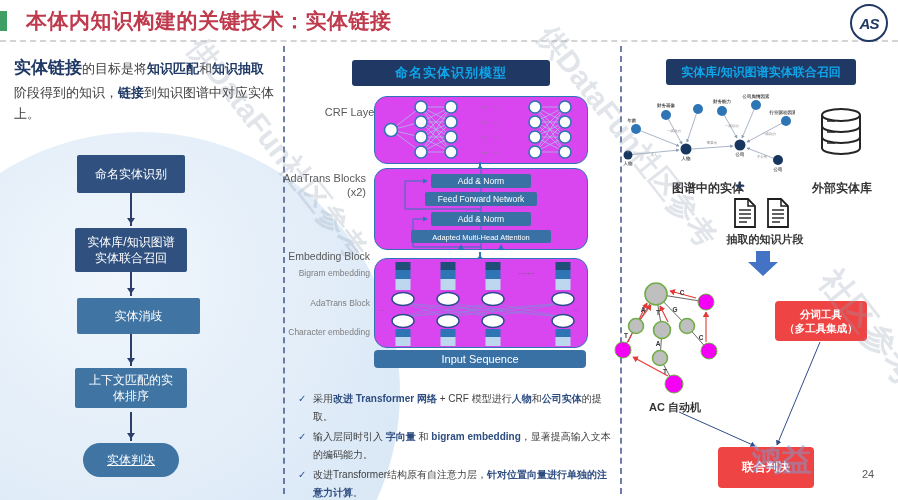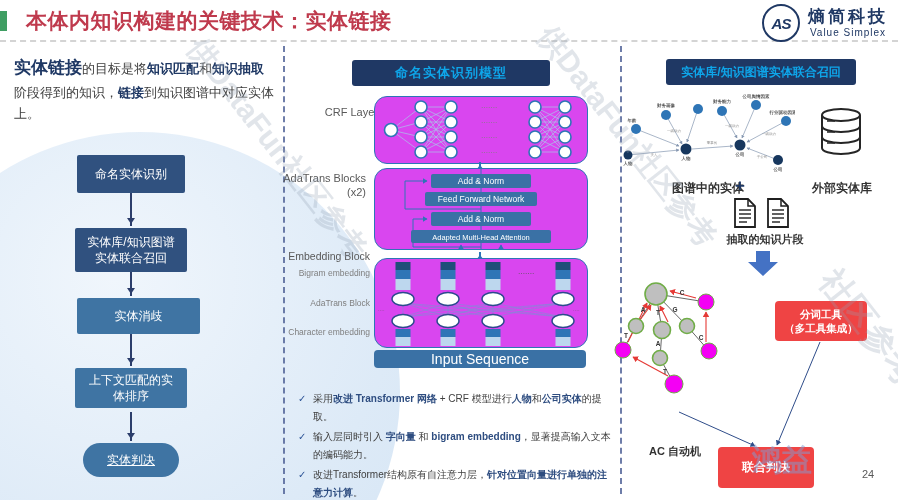--- a/index.html
+++ b/index.html
@@ -34,21 +34,21 @@
   .varrow::after{content:'';position:absolute;bottom:-2px;left:-3px;border:4px solid transparent;border-top:6px solid #2c3e6b;}
   
   .panel-head{background:#1f3864;color:#0ea5e9;font-weight:bold;display:flex;align-items:center;
       justify-content:center;border-radius:3px;z-index:2;letter-spacing:1px;}
   
   .mi-label{color:#595959;font-size:11px;text-align:right;z-index:2;line-height:1.25;}
   .mi-sublabel{color:#7f7f7f;font-size:8.5px;text-align:right;z-index:2;}
   .round-box{border:1.5px solid #2e75b6;border-radius:13px;background:#d946ef;z-index:2;}
   .uparrow{width:2px;background:#2e75b6;z-index:2;}
   .uparrow::before{content:'';position:absolute;top:-1px;left:-3px;border:4px solid transparent;border-bottom:5px solid #2e75b6;}
-  .input-bar{background:#3a71a5;border-radius:4px;color:#fff;font-size:14px;display:flex;
+  .input-bar{background:#3a71a5;border-radius:4px;color:#fff;font-size:11px;display:flex;
       align-items:center;justify-content:center;z-index:2;}
   .bullets{left:298px;top:390px;width:316px;font-size:10px;color:#404040;line-height:1.8;z-index:2;}
   .bullet{display:flex;gap:5px;margin-bottom:2px;}
   .check{color:#2e5597;font-weight:bold;flex:0 0 10px;}
   .bullet .b{font-weight:bold;color:#2e4d80;}
   
   .cap{font-weight:bold;color:#333;text-align:center;z-index:2;}
   .plus-sign{font-size:17px;font-weight:bold;color:#1f3864;z-index:2;}
   .steel-box{background:#ef4444;border-radius:4px;color:#fff;text-align:center;z-index:2;
       display:flex;flex-direction:column;align-items:center;justify-content:center;line-height:1.35;}
@@ -60,24 +60,20 @@
   svg{display:block;}
 </style>
 </head>
 <body>
 
 <div class="abs corner-accent"></div>
 <div class="abs slide-title">本体内知识构建的关键技术：实体链接</div>
 <div class="abs hline"></div>
 <div class="abs logo">
   <div class="logo-circle">AS</div>
-  <div class="logo-text">
-    <span class="logo-cn">熵简科技</span>
-    <span class="logo-en">Value  Simplex</span>
-  </div>
 </div>
 
 <div class="abs vdash" style="left:283px;"></div>
 <div class="abs vdash" style="left:620px;"></div>
 
 <div class="abs blob"></div>
 <p class="abs intro" style="margin:0;"><span class="b lead">实体链接</span><span>的目标是将</span><span class="b">知识匹配</span><span>和</span><span class="b">知识抽取</span><span>阶段得到的知识，</span><span class="b">链接</span><span>到知识图谱中对应实体上。</span></p>
 
 <div class="abs fbox fdark" style="left:77px;top:155px;width:108px;height:38px;">命名实体识别</div>
 <div class="abs varrow" style="left:130px;top:193px;height:33px;"></div>
@@ -430,21 +426,21 @@
       <text x="44" y="39">T</text>
       <text x="61" y="36">G</text>
       <text x="68" y="19">C</text>
       <text x="12" y="62">T</text>
       <text x="44" y="70">A</text>
       <text x="87" y="64">C</text>
       <text x="51" y="98">T</text>
     </g>
   </svg>
 </div>
-<div class="abs cap" style="left:630px;top:400px;width:90px;font-size:11px;margin-top:44px;">AC 自动机</div>
+<div class="abs cap" style="left:630px;top:400px;width:90px;font-size:11px;">AC 自动机</div>
 
 <div class="abs steel-box" style="left:775px;top:301px;width:92px;height:40px;font-size:10.5px;font-weight:bold;">
   <span>分词工具</span>
   <span>（多工具集成）</span>
 </div>
 
 <div class="abs" style="left:655px;top:338px;z-index:2;">
   <svg width="225" height="115" viewBox="0 0 225 115">
     <defs>
       <marker id="mn" markerWidth="6" markerHeight="6" refX="4.5" refY="3" orient="auto">

